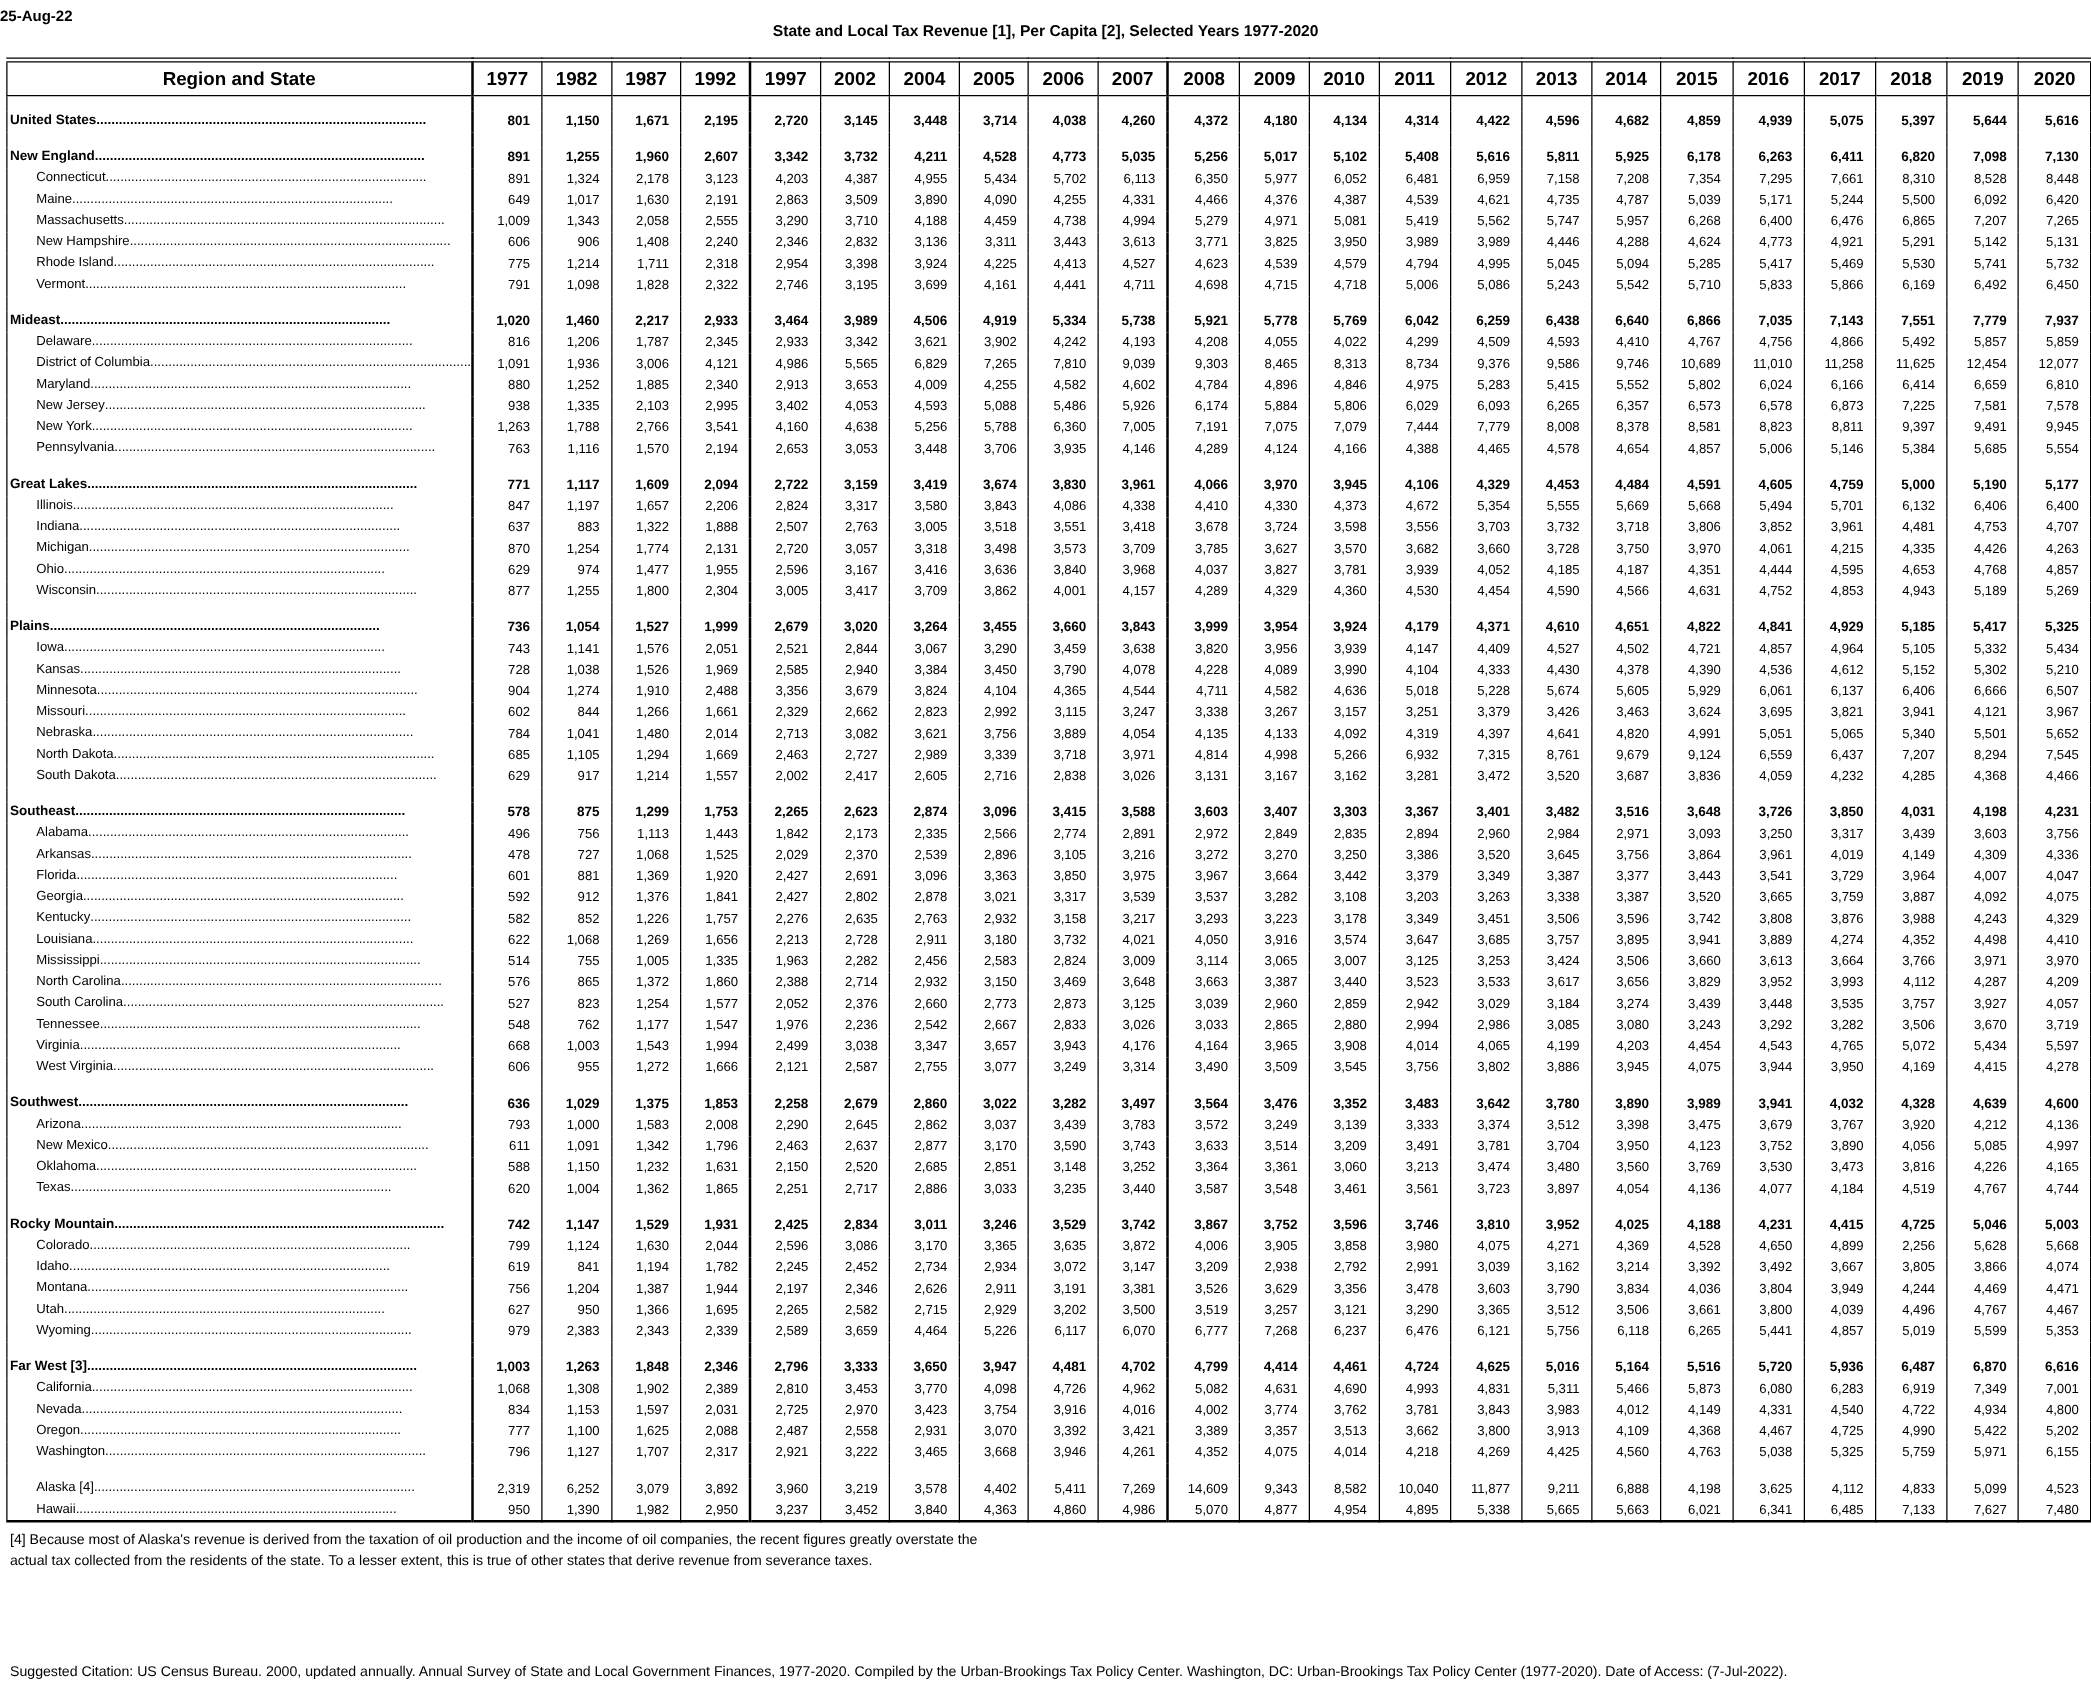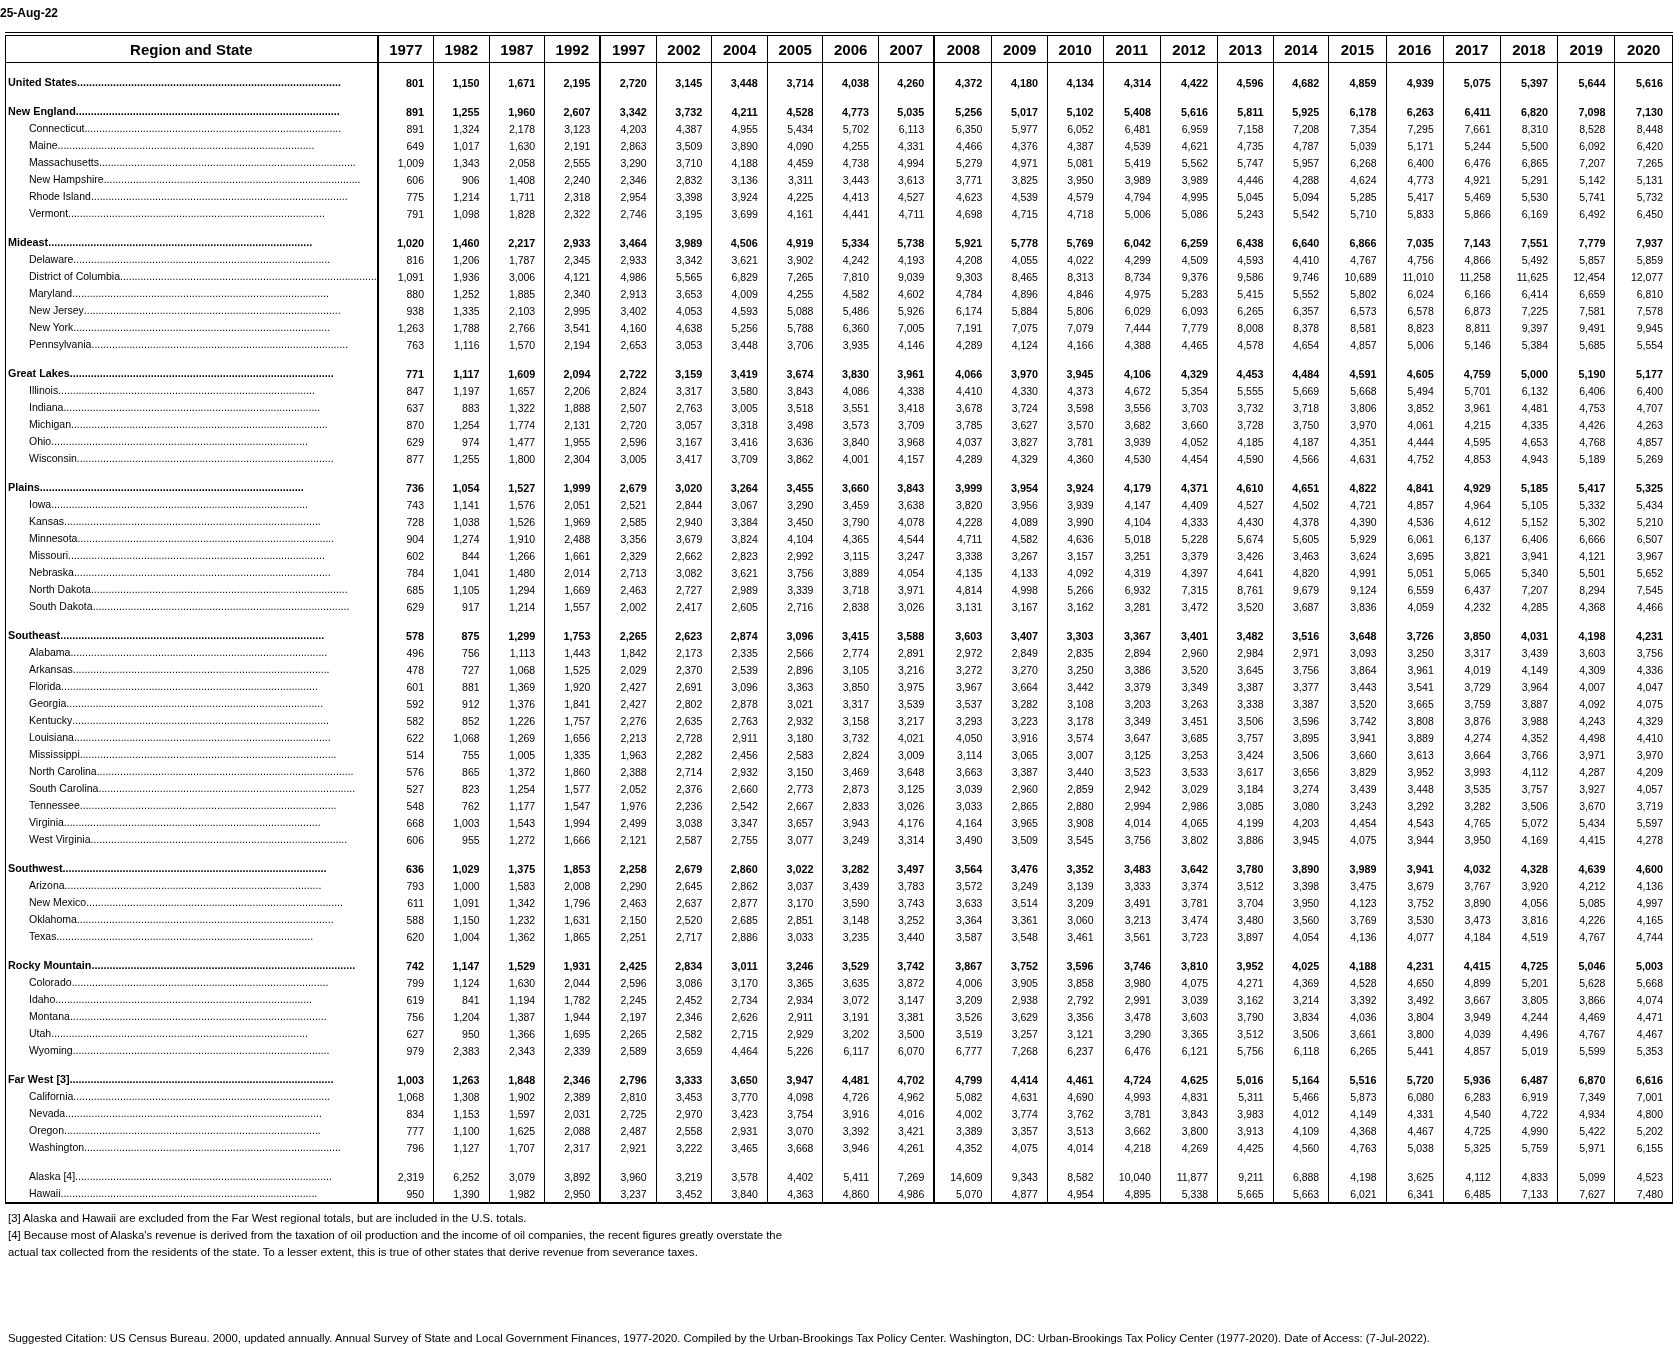--- a/index.html
+++ b/index.html
@@ -31,20 +31,21 @@
   .foot{margin:6px 0 0 8px;width:795px;font-size:11.3px;line-height:17.3px;}
   .foot div{white-space:normal;}
   .citation{position:absolute;left:8px;top:1332px;font-size:11.3px;white-space:nowrap;}
 </style>
 </head>
 <body>
 
 <div class="date">25-Aug-22</div>
 
 <div class="titleblock">
+  <div class="title">State and Local Tax Revenue [1], Per Capita [2], Selected Years 1977-2020</div>
 </div>
 
 <table class="tax">
   <colgroup id="cols">
       <col class="c-label">
       <col class="c-year">
       <col class="c-year">
       <col class="c-year">
       <col class="c-year">
       <col class="c-year">
@@ -1812,21 +1813,21 @@
         <td class="val v2">4,006</td>
         <td class="val v1">3,905</td>
         <td class="val v1">3,858</td>
         <td class="val v1">3,980</td>
         <td class="val v1">4,075</td>
         <td class="val v1">4,271</td>
         <td class="val v1">4,369</td>
         <td class="val v1">4,528</td>
         <td class="val v1">4,650</td>
         <td class="val v1">4,899</td>
-        <td class="val v1">5,201</td>
+        <td class="val v1">2,256</td>
         <td class="val v1">5,628</td>
         <td class="val v1">5,668</td>
       </tr>
       <tr class="data state">
         <td class="lab">
           <span class="lbl">
             <span class="txt">Idaho</span>
             <span class="dots"></span>
           </span>
         </td>
@@ -2213,17 +2214,16 @@
         <td class="val v1">6,341</td>
         <td class="val v1">6,485</td>
         <td class="val v1">7,133</td>
         <td class="val v1">7,627</td>
         <td class="val v1">7,480</td>
       </tr>
     </tbody>
 </table>
 
 <div class="foot" id="footnotes">
-    <div>[3] Alaska and Hawaii are excluded from the Far West regional totals, but are included in the U.S. totals.</div>
     <div>[4] Because most of Alaska's revenue is derived from the taxation of oil production and the income of oil companies, the recent figures greatly overstate the actual tax collected from the residents of the state.  To a lesser extent, this is true of other states that derive revenue from severance taxes.</div>
   </div>
 
 <div class="citation">Suggested Citation: US Census Bureau. 2000, updated annually. Annual Survey of State and Local Government Finances, 1977-2020. Compiled by the Urban-Brookings Tax Policy Center. Washington, DC: Urban-Brookings Tax Policy Center (1977-2020). Date of Access: (7-Jul-2022).</div>
 
 </body></html>

